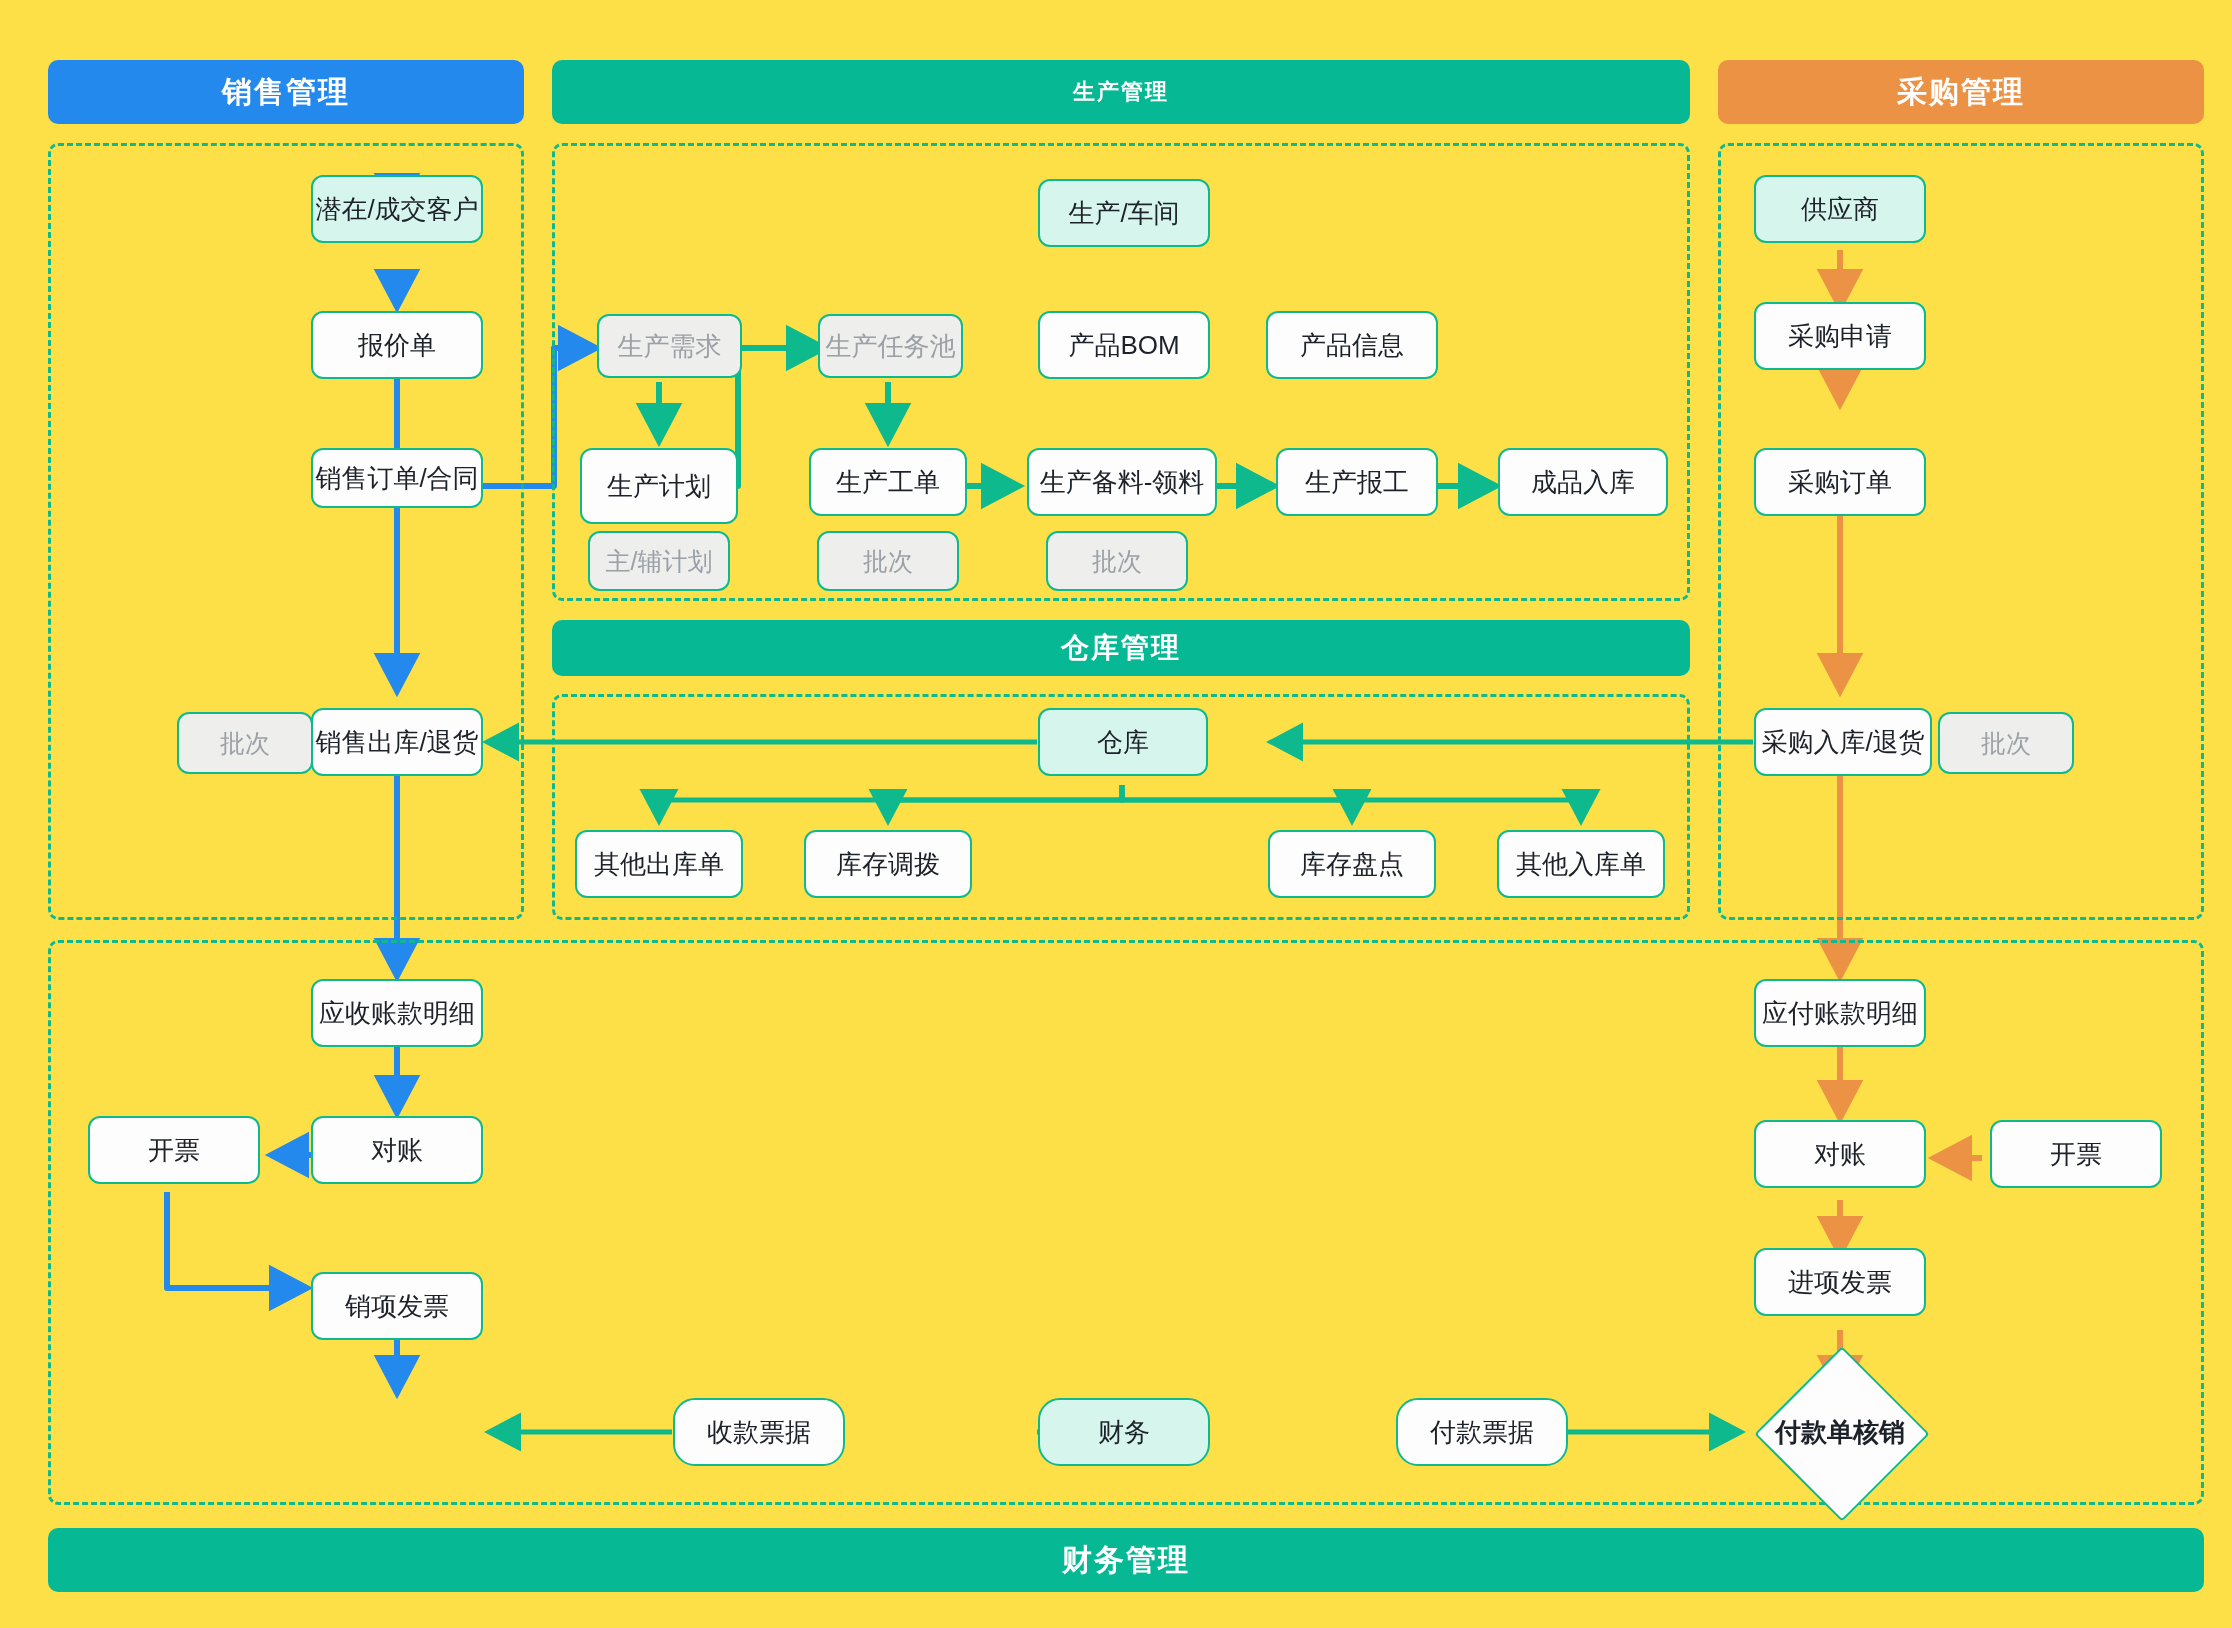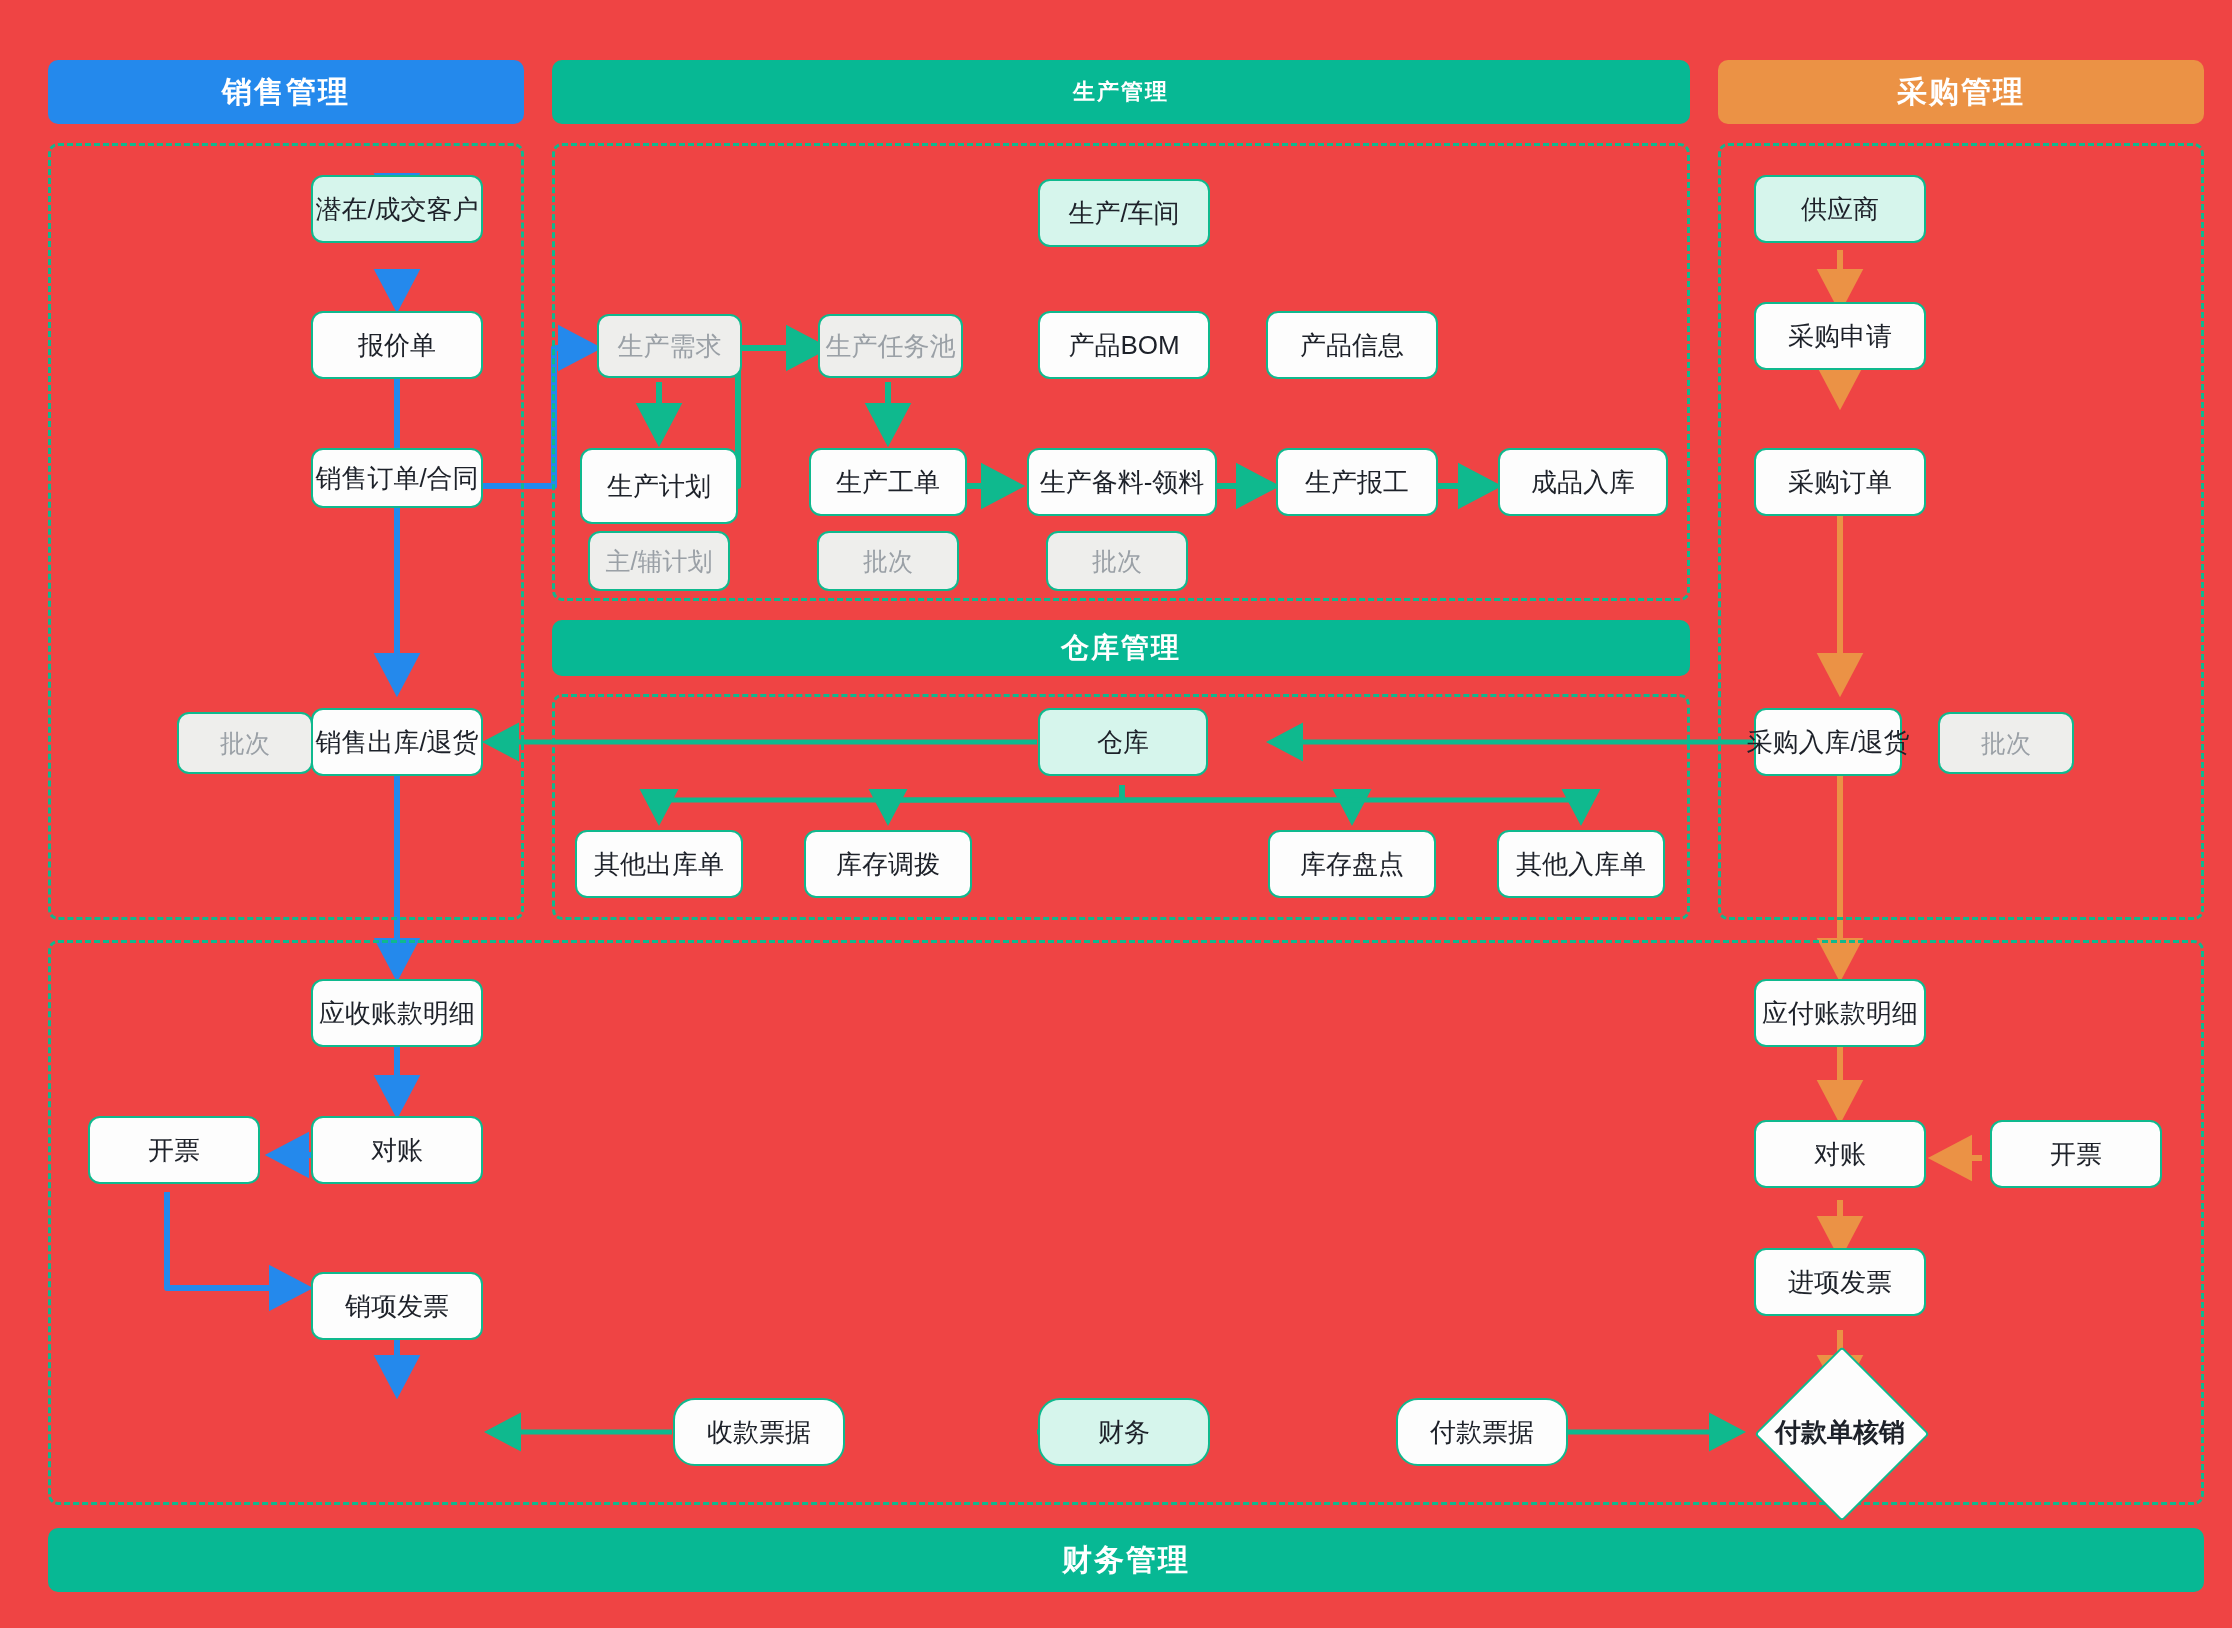--- a/index.html
+++ b/index.html
@@ -1,17 +1,17 @@
 <!DOCTYPE html>
 <html><head>
 <meta charset="utf-8">
 <style>
   html,body{margin:0;padding:0;background:#eef4fb;}
   body{font-family:"Liberation Sans","DejaVu Sans",sans-serif;}
-  #stage{position:relative;width:2232px;height:1628px;background:#ef4444;overflow:hidden;}
+  #stage{position:relative;width:2232px;height:1628px;background:#fde047;overflow:hidden;}
   svg{position:absolute;top:0;left:0;width:2232px;height:1628px;}
 
   .banner{position:absolute;display:flex;align-items:center;justify-content:center;
           border-radius:10px;color:#fff;font-weight:bold;letter-spacing:2px;}
   .banner-sales{background:#2489ec;}
   .banner-prod{background:#07b894;}
   .banner-purch{background:#eb9245;}
   .banner-wh{background:#07b894;}
   .banner-fin{background:#07b894;}
 
@@ -142,21 +142,21 @@
 
   <div class="node tint" style="left:1038px;top:708px;width:170px;height:68px;">仓库</div>
   <div class="node" style="left:575px;top:830px;width:168px;height:68px;">其他出库单</div>
   <div class="node" style="left:804px;top:830px;width:168px;height:68px;">库存调拨</div>
   <div class="node" style="left:1268px;top:830px;width:168px;height:68px;">库存盘点</div>
   <div class="node" style="left:1497px;top:830px;width:168px;height:68px;">其他入库单</div>
 
   <div class="node tint" style="left:1754px;top:175px;width:172px;height:68px;">供应商</div>
   <div class="node" style="left:1754px;top:302px;width:172px;height:68px;">采购申请</div>
   <div class="node" style="left:1754px;top:448px;width:172px;height:68px;">采购订单</div>
-  <div class="node" style="left:1754px;top:708px;width:148px;height:68px;">采购入库/退货</div>
+  <div class="node" style="left:1754px;top:708px;width:178px;height:68px;">采购入库/退货</div>
   <div class="node muted small" style="left:1938px;top:712px;width:136px;height:62px;">批次</div>
 
   <div class="node" style="left:311px;top:979px;width:172px;height:68px;">应收账款明细</div>
   <div class="node" style="left:311px;top:1116px;width:172px;height:68px;">对账</div>
   <div class="node" style="left:88px;top:1116px;width:172px;height:68px;">开票</div>
   <div class="node" style="left:311px;top:1248px;width:172px;height:68px;margin-top:24px;">销项发票</div>
 
   <div class="node" style="left:673px;top:1398px;width:172px;height:68px;border-radius:22px;">收款票据</div>
   <div class="node tint" style="left:1038px;top:1398px;width:172px;height:68px;border-radius:22px;">财务</div>
   <div class="node" style="left:1396px;top:1398px;width:172px;height:68px;border-radius:22px;">付款票据</div>

